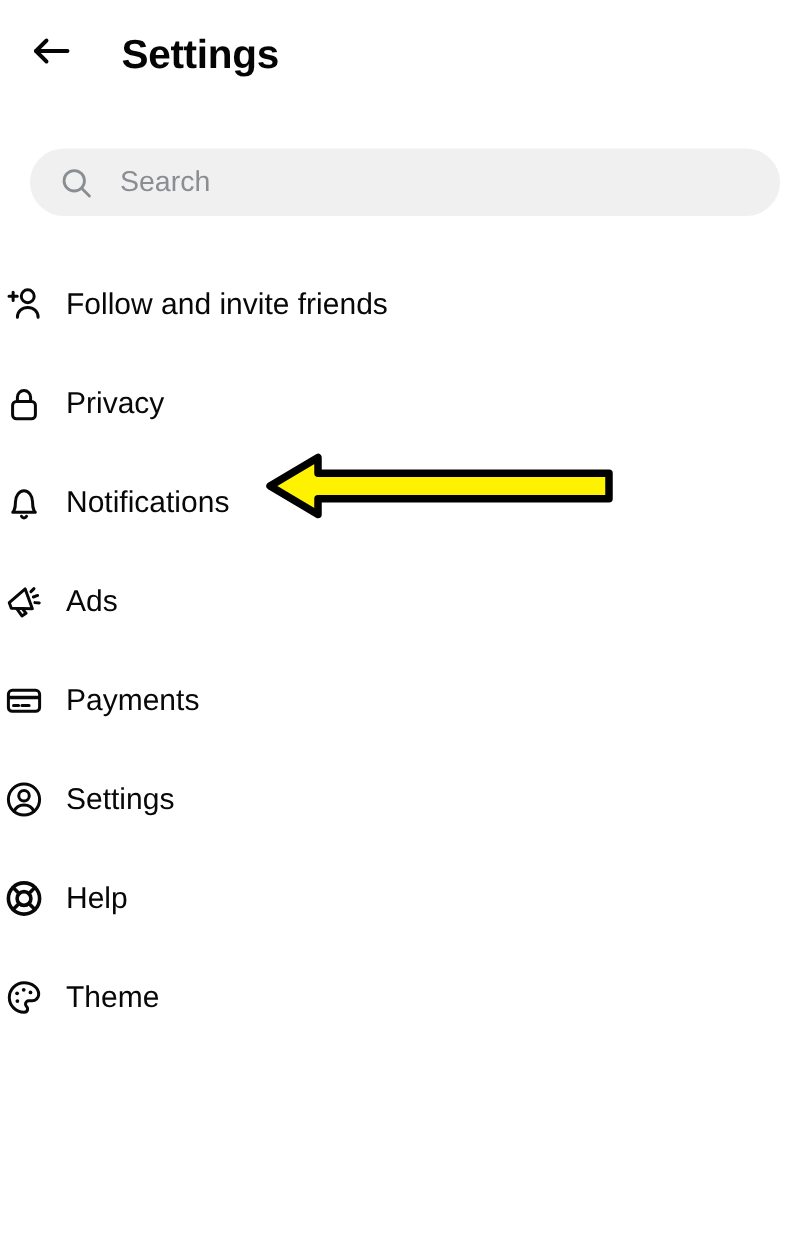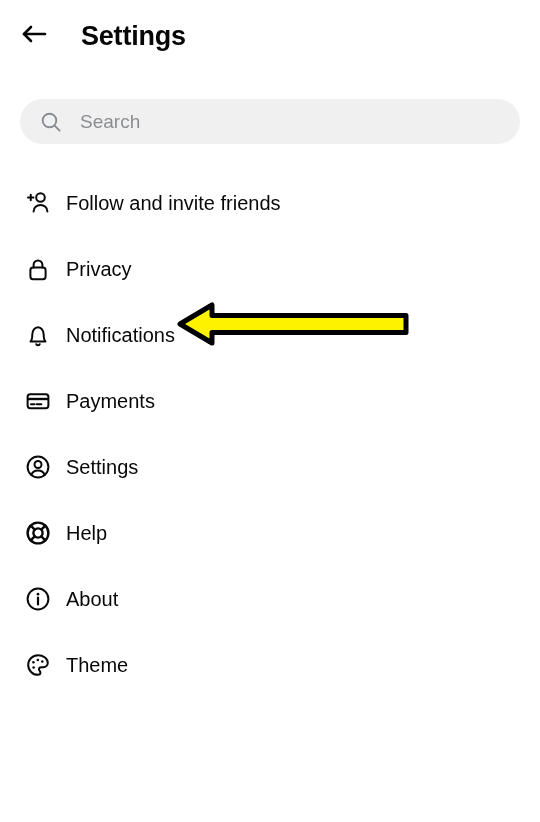--- a/index.html
+++ b/index.html
@@ -77,21 +77,20 @@
   .list {
     position: absolute;
     top: 170px;
     left: 0;
     width: 540px;
   }
   .row {
     height: 66px;
     display: flex;
     align-items: center;
-    padding-left: 22px;
     cursor: pointer;
   }
   .row-icon {
     width: 32px;
     height: 32px;
     flex: 0 0 32px;
     display: flex;
     align-items: center;
     justify-content: center;
   }
@@ -166,20 +165,32 @@
       <span class="row-icon">
         <svg width="30" height="30" viewBox="0 0 30 30" fill="none">
           <path d="M7.5 21.5 C7.5 21.5 9.3 20.2 9.3 14.6 C9.3 10.5 11.8 7.2 15 7.2 C18.2 7.2 20.7 10.5 20.7 14.6 C20.7 20.2 22.5 21.5 22.5 21.5 Z" stroke="#080809" stroke-width="2" stroke-linejoin="round"></path>
           <path d="M13.3 24.2 C13.7 24.9 14.3 25.3 15 25.3 C15.7 25.3 16.3 24.9 16.7 24.2" stroke="#080809" stroke-width="2" stroke-linecap="round"></path>
         </svg>
       </span>
       <span class="row-label">Notifications</span>
     </div>
 
 
+    <div class="row">
+      <span class="row-icon">
+        <svg width="30" height="30" viewBox="0 0 30 30" fill="none">
+          <g transform="rotate(-20 15 15)">
+            <path d="M5.5 12.4 L18.6 7.4 V21.4 L5.5 16.4 Z" stroke="#080809" stroke-width="2" stroke-linejoin="round"></path>
+            <path d="M8.8 17.6 L10.4 23.6 L13.6 22.9 L12.2 18.8" stroke="#080809" stroke-width="2" stroke-linejoin="round"></path>
+            <path d="M21.6 10.4 L24.2 9.2 M21.9 14.3 L24.9 14.3 M21.6 18.2 L24.2 19.4" stroke="#080809" stroke-width="2" stroke-linecap="round"></path>
+          </g>
+        </svg>
+      </span>
+      <span class="row-label">Ads</span>
+    </div>
 
     <div class="row">
       <span class="row-icon">
         <svg width="30" height="30" viewBox="0 0 30 30" fill="none">
           <rect x="4.6" y="8.2" width="20.8" height="14" rx="2.6" stroke="#080809" stroke-width="2"></rect>
           <path d="M4.6 13 H25.4" stroke="#080809" stroke-width="2.4"></path>
           <path d="M8 18.3 H11.4 M13.6 18.3 H18.4" stroke="#080809" stroke-width="2" stroke-linecap="round"></path>
         </svg>
       </span>
       <span class="row-label">Payments</span>
@@ -200,30 +211,20 @@
       <span class="row-icon">
         <svg width="30" height="30" viewBox="0 0 30 30" fill="none">
           <circle cx="15" cy="15" r="10.4" stroke="#080809" stroke-width="2.4"></circle>
           <circle cx="15" cy="15" r="4.6" stroke="#080809" stroke-width="2.4"></circle>
           <path d="M11.7 11.7 L7.7 7.7 M18.3 11.7 L22.3 7.7 M11.7 18.3 L7.7 22.3 M18.3 18.3 L22.3 22.3" stroke="#080809" stroke-width="2.4" stroke-linecap="round"></path>
         </svg>
       </span>
       <span class="row-label">Help</span>
     </div>
 
-    <div class="row">
-      <span class="row-icon">
-        <svg width="30" height="30" viewBox="0 0 30 30" fill="none">
-          <circle cx="15" cy="15" r="10.4" stroke="#080809" stroke-width="2"></circle>
-          <circle cx="15" cy="10.2" r="1.35" fill="#080809"></circle>
-          <path d="M15 13.6 V20.4" stroke="#080809" stroke-width="2.2" stroke-linecap="round"></path>
-        </svg>
-      </span>
-      <span class="row-label">About</span>
-    </div>
 
     <div class="row">
       <span class="row-icon">
         <svg width="30" height="30" viewBox="0 0 30 30" fill="none">
           <path d="M15 5.2 C9.6 5.2 5.2 9.6 5.2 15 C5.2 20.4 9.6 24.8 15 24.8 C16.5 24.8 17.4 23.8 17.4 22.6 C17.4 21.9 17.1 21.4 16.7 21 C16.3 20.5 16 20 16 19.4 C16 18.2 17 17.2 18.2 17.2 H20.4 C22.8 17.2 24.8 15.2 24.8 12.8 C24.8 8.6 20.4 5.2 15 5.2 Z" stroke="#080809" stroke-width="2" stroke-linejoin="round"></path>
           <circle cx="10.4" cy="12.2" r="1.25" fill="#080809"></circle>
           <circle cx="14.8" cy="9.9" r="1.25" fill="#080809"></circle>
           <circle cx="19.3" cy="11.6" r="1.25" fill="#080809"></circle>
           <circle cx="10.6" cy="17.4" r="1.25" fill="#080809"></circle>
         </svg>

